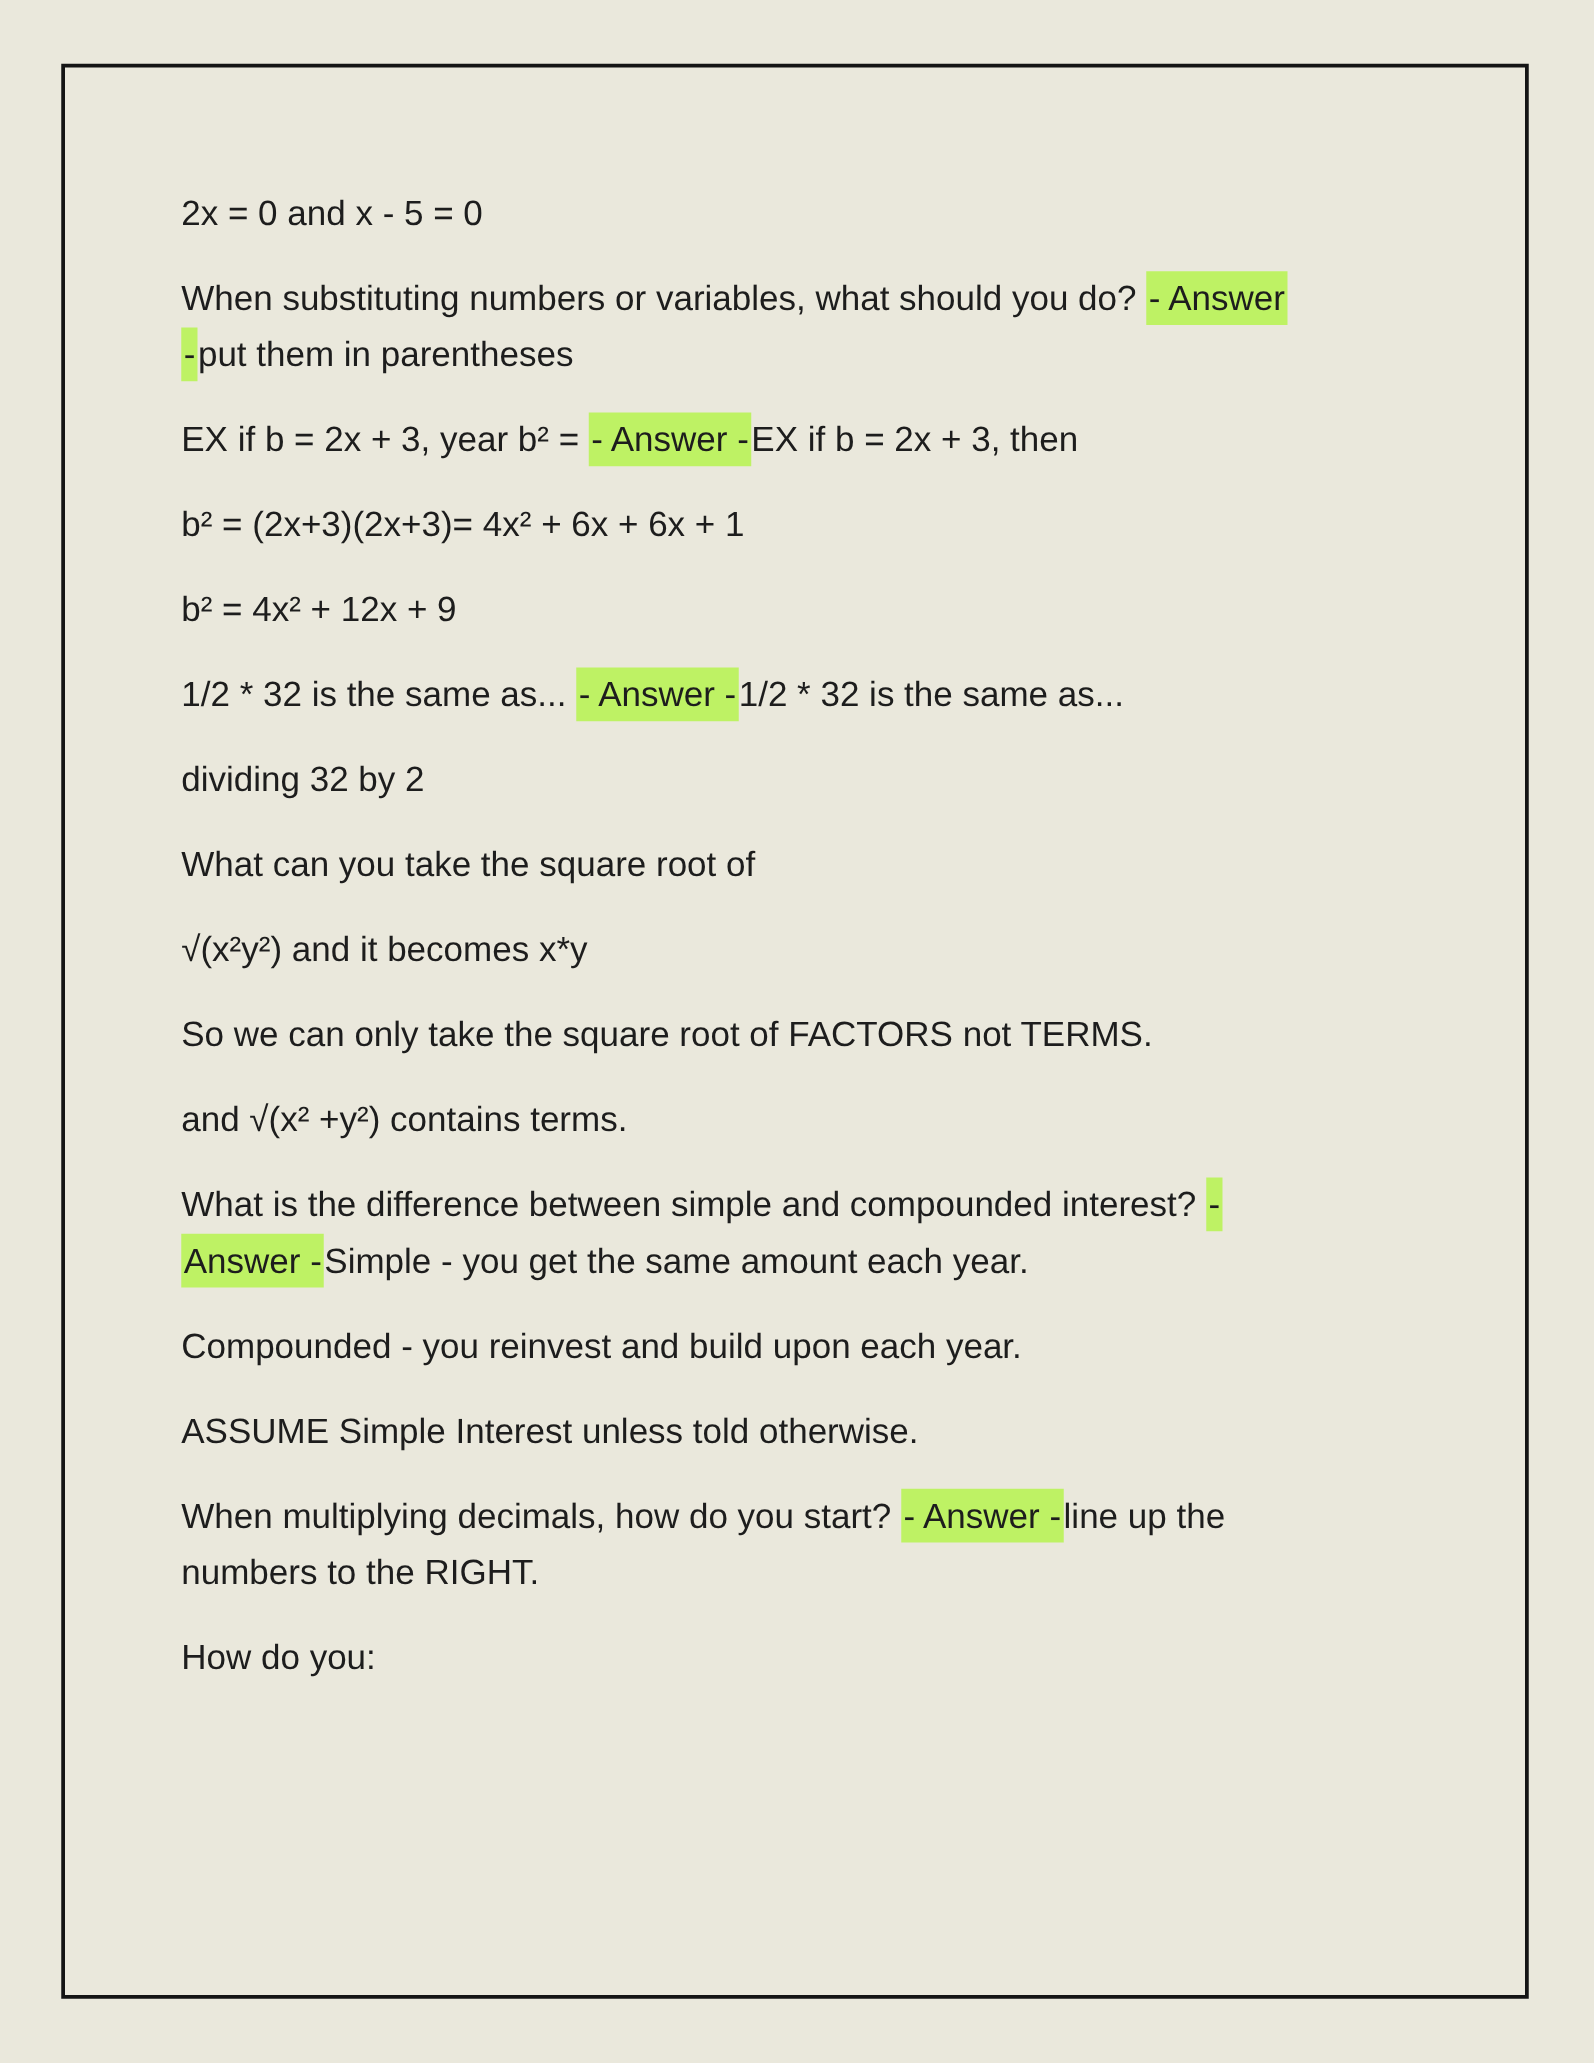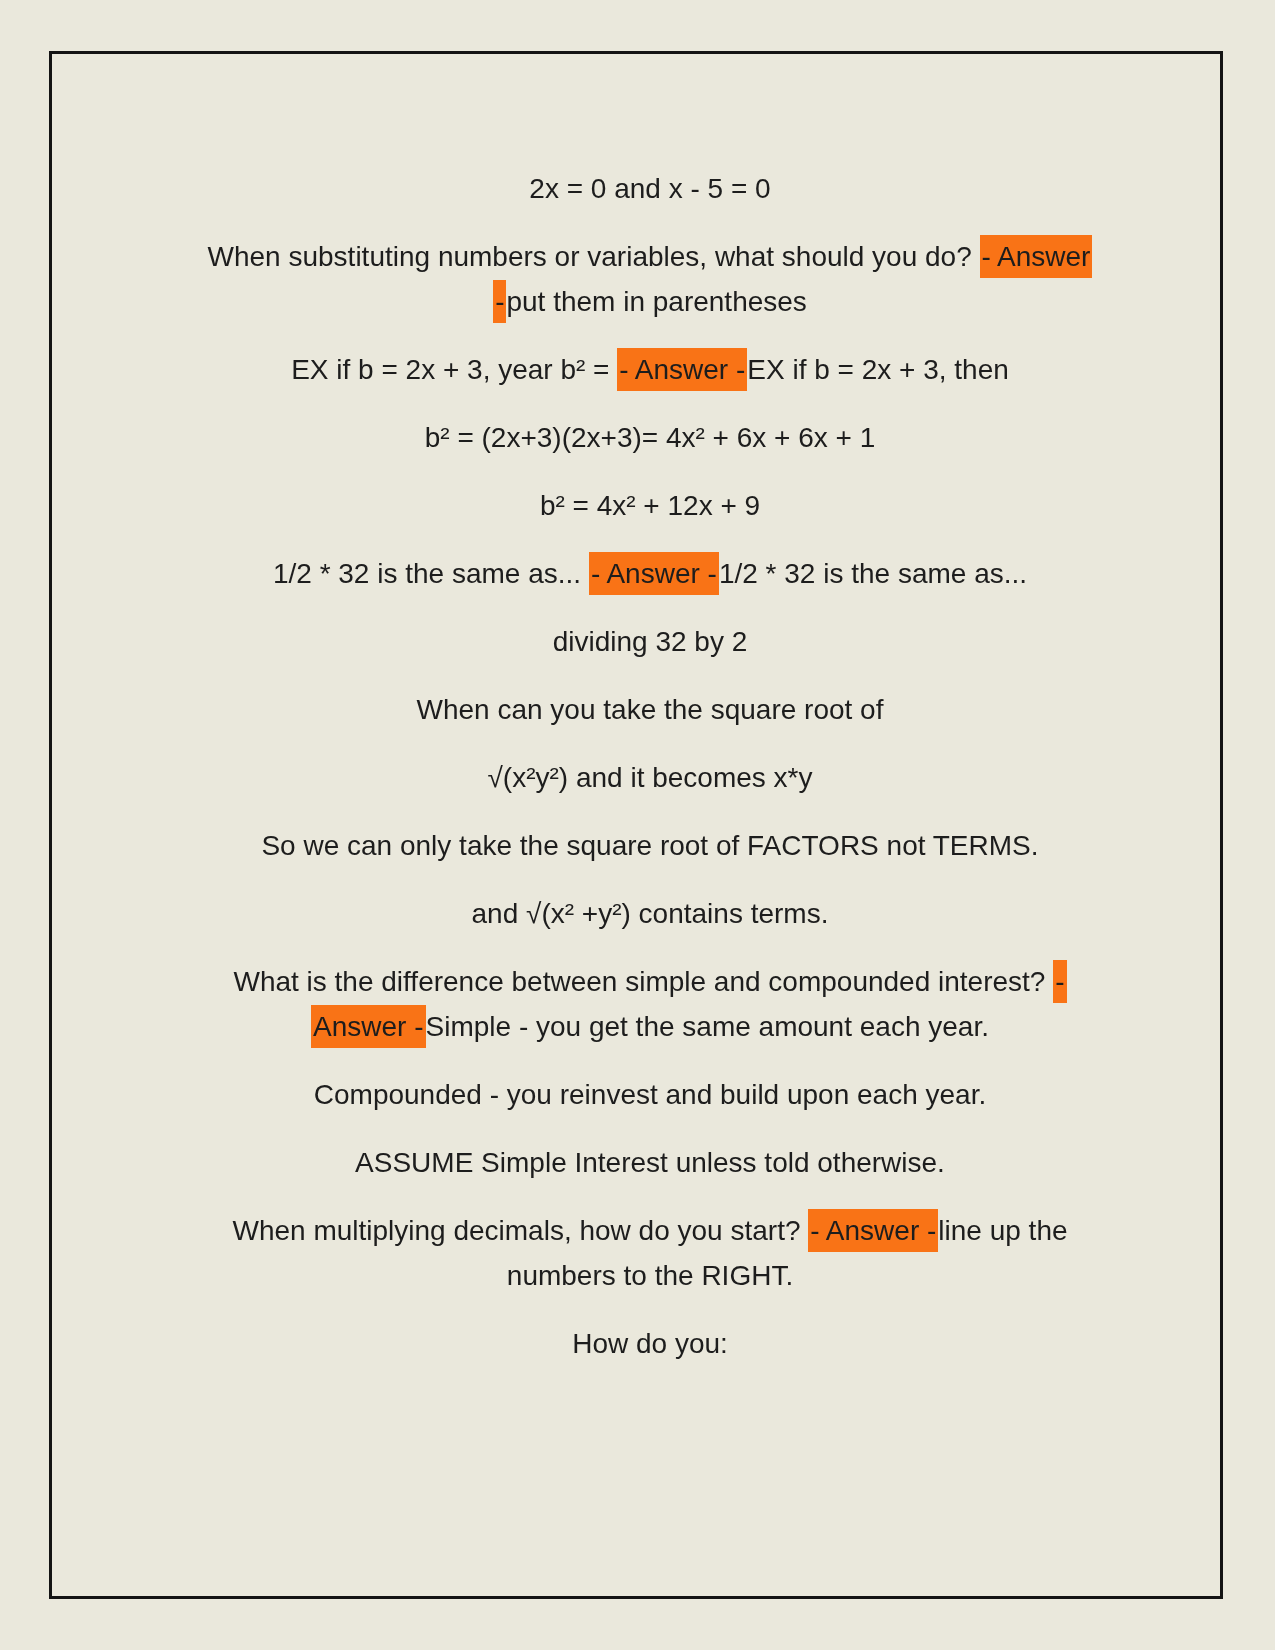--- a/index.html
+++ b/index.html
@@ -20,36 +20,35 @@
     top: 51px;
     width: 1174px;
     height: 1548px;
     box-sizing: border-box;
     border: 3px solid #141414;
     background: #eae8dc;
   }
   .content {
     position: absolute;
     left: 145px;
-    top: 166px;
+    top: 148px;
     width: 1010px;
     color: #1d1d1d;
     font-size: 28px;
     line-height: 45px;
     letter-spacing: 0px;
-    text-align: center;
   }
   .para {
     margin: 0 0 23px 0;
   }
   .line {
     white-space: pre-wrap;
   }
   .hl {
-    background: #f97316;
+    background: #bef264;
     padding: 6px 2px;
   }
 </style>
 </head>
 <body>
 
 <div class="frame"></div>
 <div class="content">
     <div class="para">
       <div class="line"><span>2x = 0 and x - 5 = 0</span></div>
@@ -67,21 +66,21 @@
     <div class="para">
       <div class="line"><span>b² = 4x² + 12x + 9</span></div>
     </div>
     <div class="para">
       <div class="line"><span>1/2 * 32 is the same as... </span><span class="hl">- Answer -</span><span>1/2 * 32 is the same as...</span></div>
     </div>
     <div class="para">
       <div class="line"><span>dividing 32 by 2</span></div>
     </div>
     <div class="para">
-      <div class="line"><span>When can you take the square root of</span></div>
+      <div class="line"><span>What can you take the square root of</span></div>
     </div>
     <div class="para">
       <div class="line"><span>√(x²y²) and it becomes x*y</span></div>
     </div>
     <div class="para">
       <div class="line"><span>So we can only take the square root of FACTORS not TERMS.</span></div>
     </div>
     <div class="para">
       <div class="line"><span>and √(x² +y²) contains terms.</span></div>
     </div>

